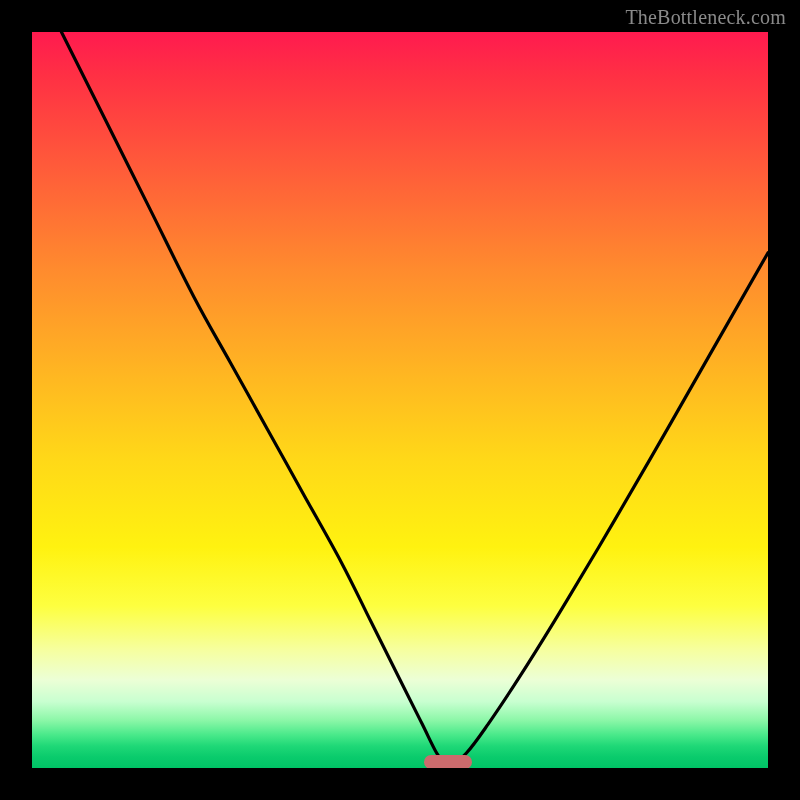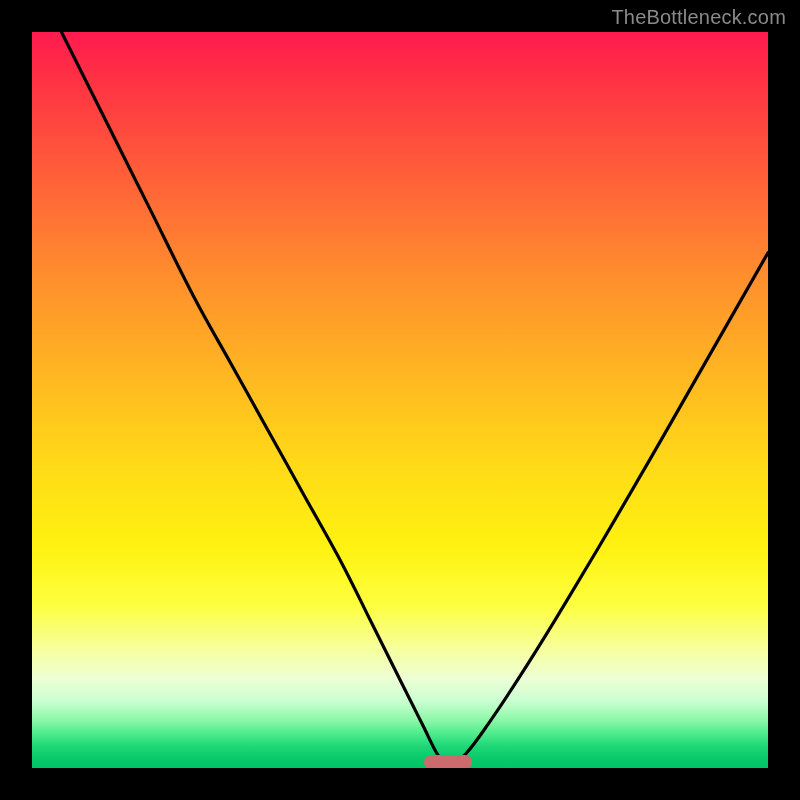--- a/index.html
+++ b/index.html
@@ -9,20 +9,21 @@
     height: 800px;
     overflow: hidden;
     background: #000;
     font-family: Arial, Helvetica, sans-serif;
   }
   .frame {
     position: relative;
     width: 800px;
     height: 800px;
     background: #000;
+    font-family: Liberation Serif, serif;
   }
   .plot-area {
     position: absolute;
     left: 32px;
     top: 32px;
     width: 736px;
     height: 736px;
     overflow: hidden;
   }
   .gradient {

